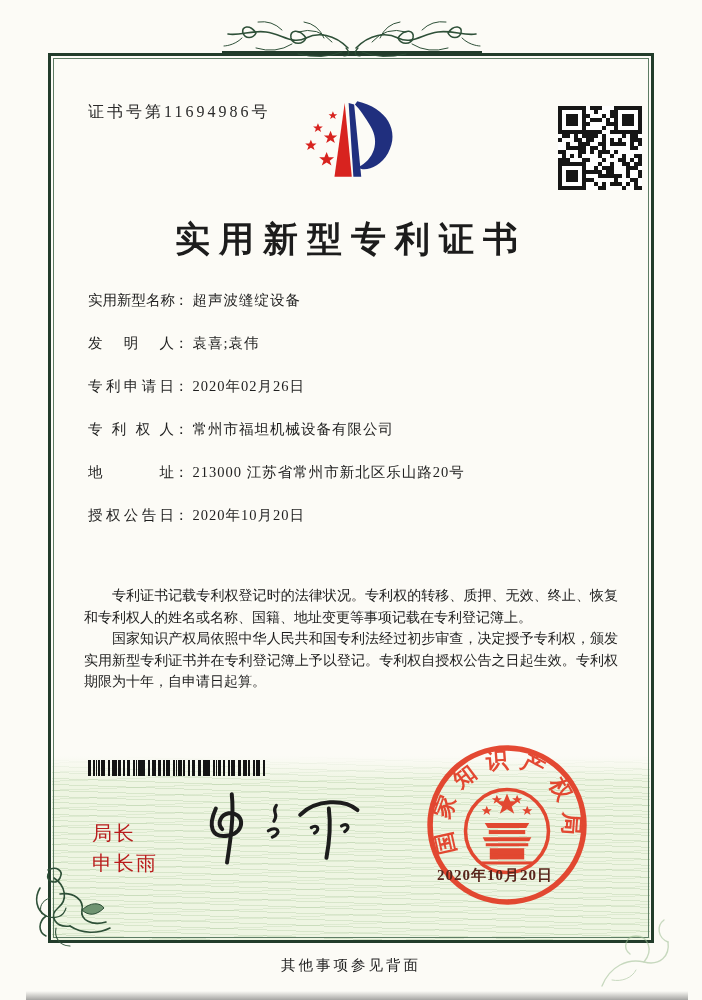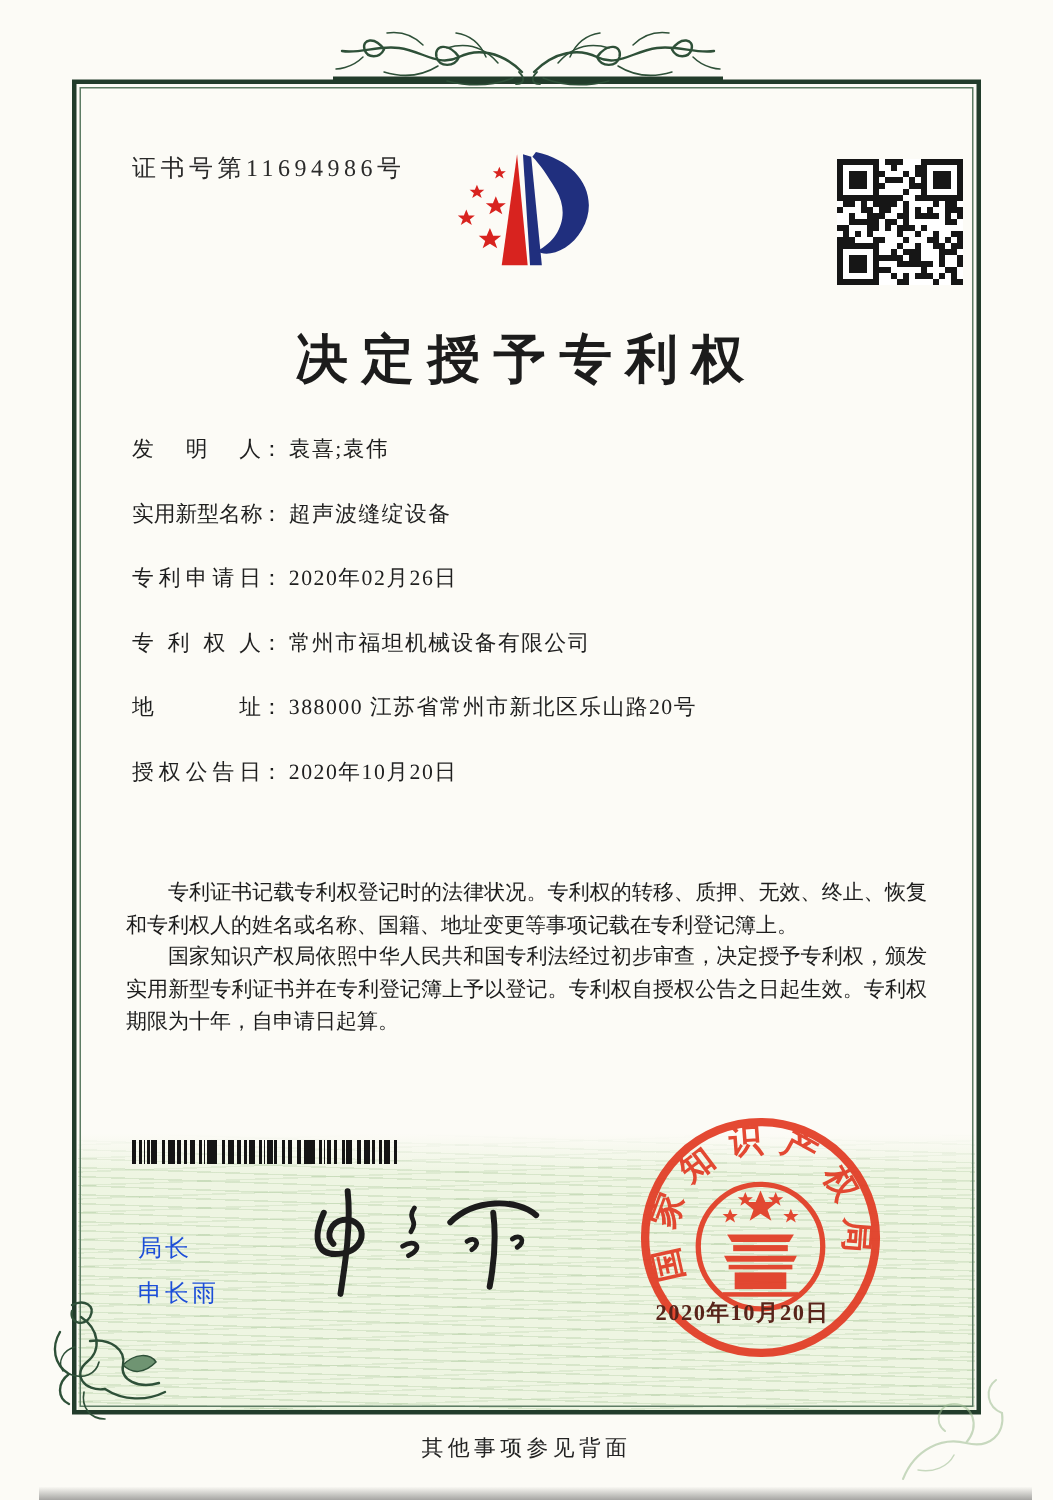--- a/index.html
+++ b/index.html
@@ -45,22 +45,22 @@
     color:#1c1c1c;text-align:justify;}
   .paras p{margin:0;text-indent:2em;}
 
   .barcode{position:absolute;left:88px;top:760px;width:178px;height:16px;
     background-image:
       repeating-linear-gradient(90deg,#141414 0 2px,transparent 2px 5px),
       repeating-linear-gradient(90deg,#141414 0 1px,transparent 1px 8px),
       repeating-linear-gradient(90deg,#141414 0 3px,transparent 3px 13px);
   }
 
-  .director{position:absolute;left:92px;top:818px;font-size:16px;line-height:30px;
-    letter-spacing:2px;color:#1d4ed8;}
+  .director{position:absolute;left:92px;top:818px;font-size:20px;line-height:30px;
+    letter-spacing:2px;color:#b91c1c;}
   .sig{position:absolute;left:192px;top:786px;}
 
   .seal{position:absolute;left:424px;top:742px;opacity:.92;}
   .seal-date{position:absolute;left:420px;top:866px;width:150px;text-align:center;
     font-size:15px;font-weight:700;letter-spacing:1px;color:#58241a;}
 
   .page-info{position:absolute;left:0;right:0;top:918px;text-align:center;
     font-size:12.5px;letter-spacing:2px;color:#2a2a2a;}
   .back-note{position:absolute;left:0;right:0;top:956px;text-align:center;
     font-size:14.5px;letter-spacing:3px;color:#232323;}
@@ -369,37 +369,37 @@
       <i style="left:16px;top:80px"></i>
       <i style="left:20px;top:80px"></i>
       <i style="left:24px;top:80px"></i>
       <i style="left:40px;top:80px"></i>
       <i style="left:44px;top:80px"></i>
       <i style="left:64px;top:80px"></i>
       <i style="left:76px;top:80px"></i>
       <i style="left:80px;top:80px"></i>
     </div>
 
-  <h1 class="title">决定授予专利权</h1>
+  <h1 class="title">实用新型专利证书</h1>
 
   <div class="fields">
     <div class="row">
+      <span class="flabel">实用新型名称</span><span class="colon">：</span><span class="fvalue">超声波缝绽设备</span>
+    </div>
+    <div class="row">
       <span class="flabel">发明人</span><span class="colon">：</span><span class="fvalue">袁喜;袁伟</span>
     </div>
     <div class="row">
-      <span class="flabel">实用新型名称</span><span class="colon">：</span><span class="fvalue">超声波缝绽设备</span>
-    </div>
-    <div class="row">
       <span class="flabel">专利申请日</span><span class="colon">：</span><span class="fvalue">2020年02月26日</span>
     </div>
     <div class="row">
       <span class="flabel">专利权人</span><span class="colon">：</span><span class="fvalue">常州市福坦机械设备有限公司</span>
     </div>
     <div class="row">
-      <span class="flabel">地址</span><span class="colon">：</span><span class="fvalue">388000 江苏省常州市新北区乐山路20号</span>
+      <span class="flabel">地址</span><span class="colon">：</span><span class="fvalue">213000 江苏省常州市新北区乐山路20号</span>
     </div>
     <div class="row">
       <span class="flabel">授权公告日</span><span class="colon">：</span><span class="fvalue">2020年10月20日</span>
     </div>
   </div>
 
   <div class="paras">
     <p>专利证书记载专利权登记时的法律状况。专利权的转移、质押、无效、终止、恢复和专利权人的姓名或名称、国籍、地址变更等事项记载在专利登记簿上。</p>
     <p>国家知识产权局依照中华人民共和国专利法经过初步审查，决定授予专利权，颁发实用新型专利证书并在专利登记簿上予以登记。专利权自授权公告之日起生效。专利权期限为十年，自申请日起算。</p>
   </div>

